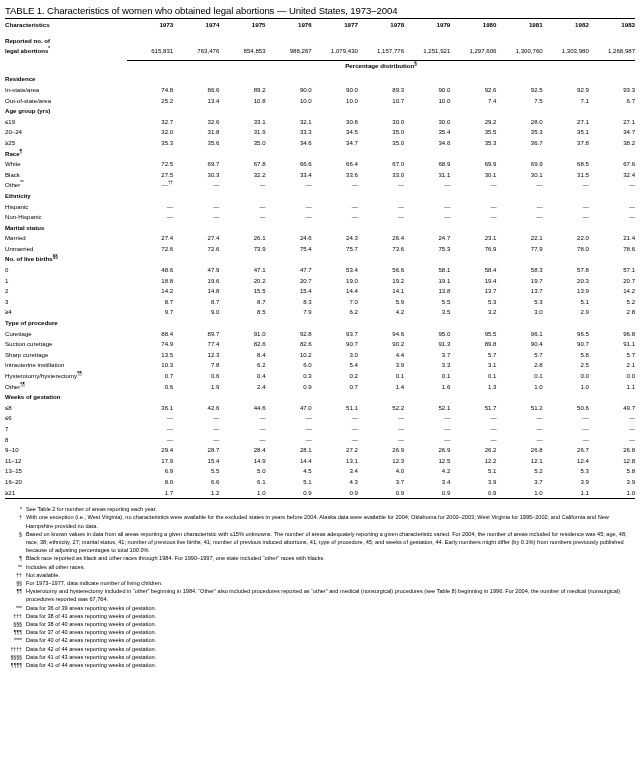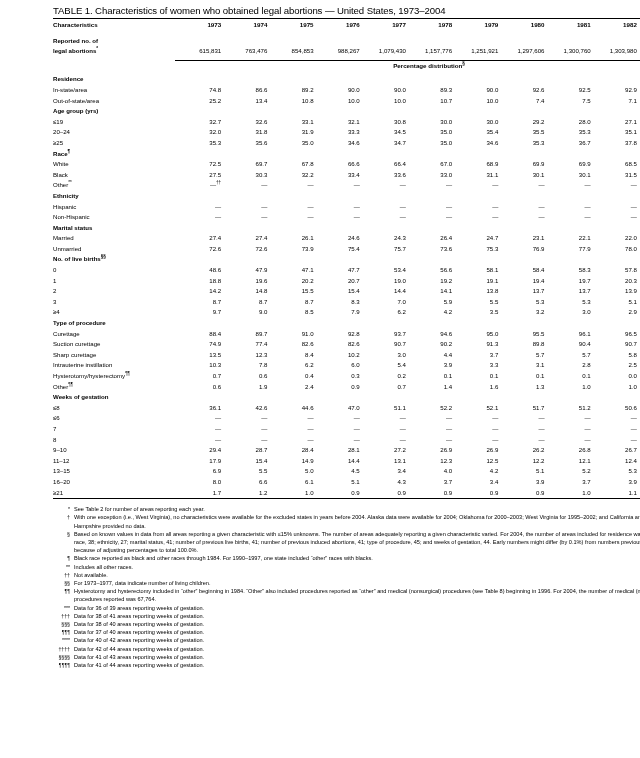--- a/index.html
+++ b/index.html
@@ -11,21 +11,20 @@
     width: 640px;
     height: 758px;
     font-family: "Liberation Sans", sans-serif;
     color: #000000;
     overflow: hidden;
   }
   .page {
     width: 520px;
     padding: 4px 16px 0 5px;
     box-sizing: border-box;
-    margin-left: 48px;
   }
   .table-title {
     font-size: 9.6px;
     font-weight: normal;
     letter-spacing: -0.1px;
     margin: 1px 0 2px 0;
     white-space: nowrap;
   }
   table.main {
     width: 630px;

